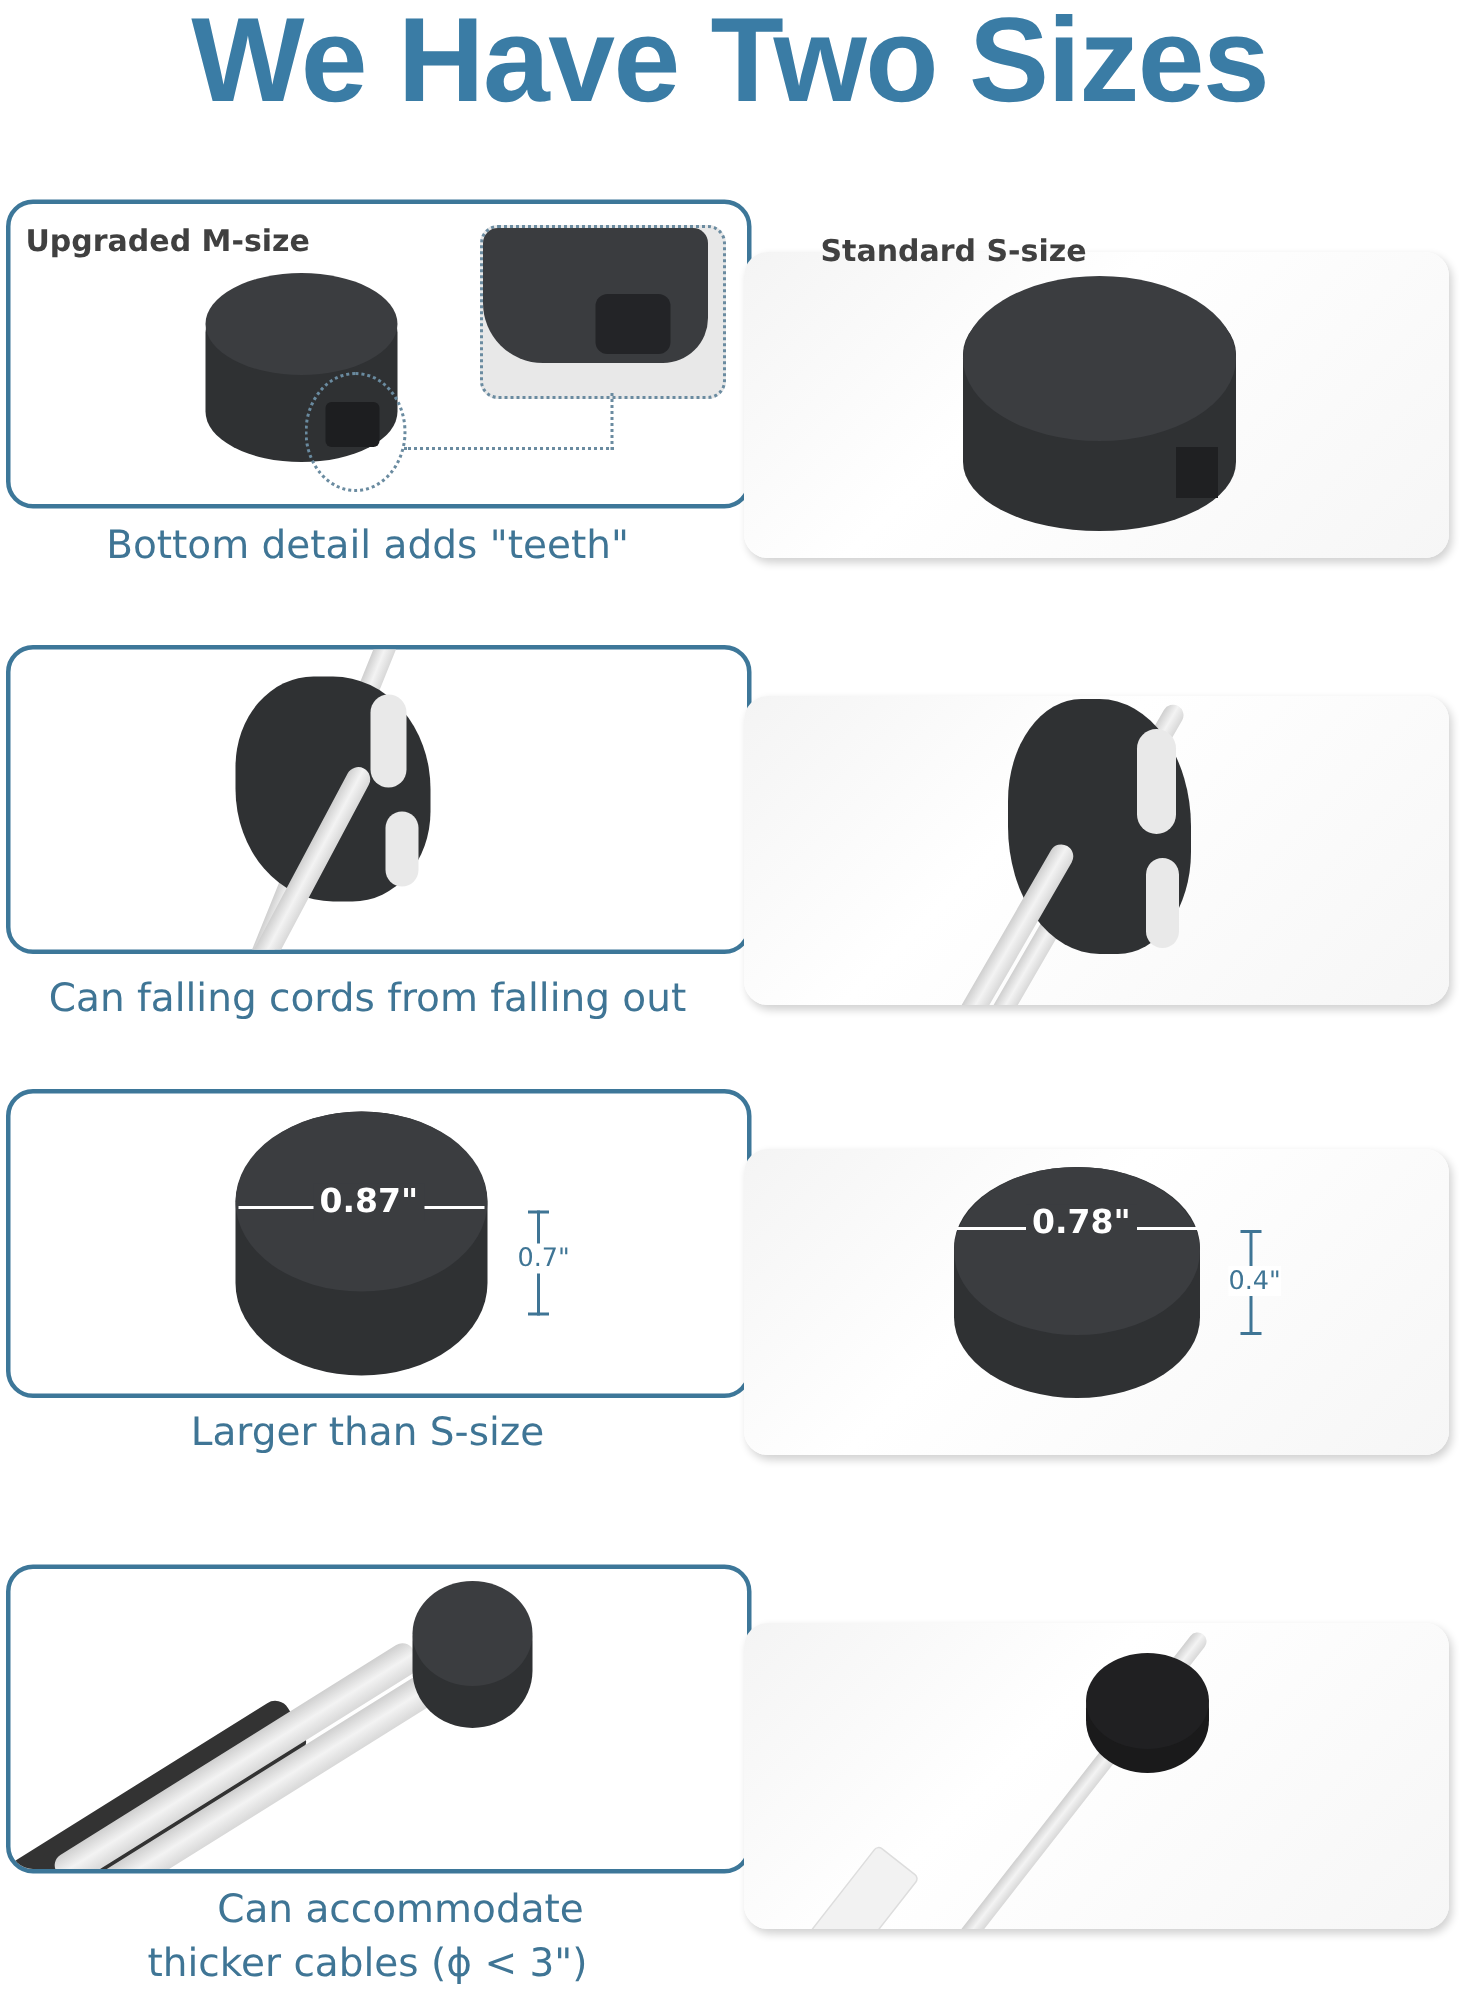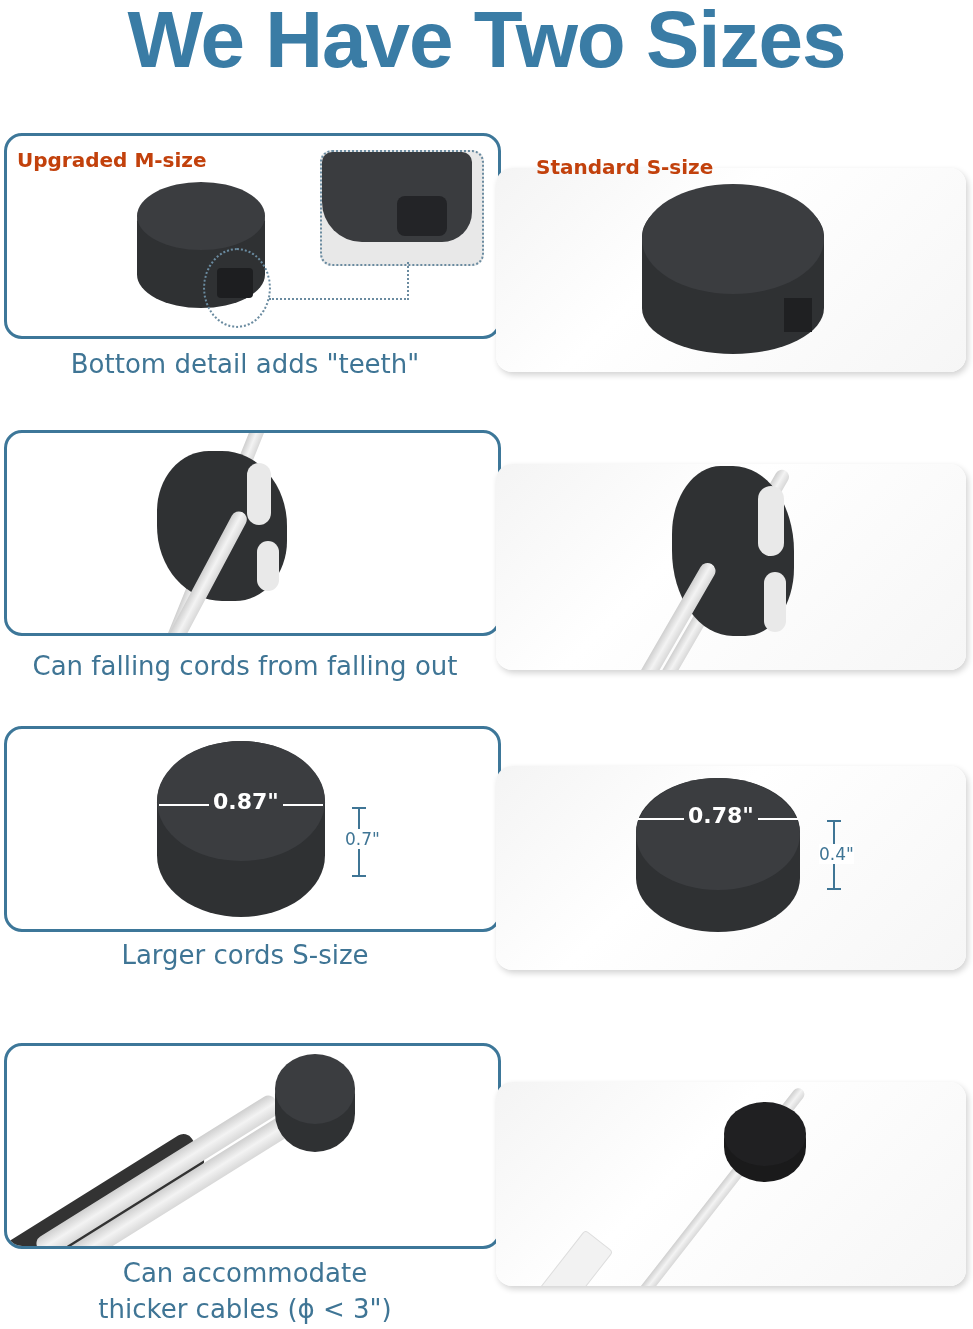--- a/index.html
+++ b/index.html
@@ -2,21 +2,21 @@
 <html><head>
 <meta charset="utf-8">
 <style>
   html, body { margin:0; padding:0; background:#ffffff; }
   body { width:973px; height:1329px; position:relative; overflow:hidden; font-family:"DejaVu Sans", sans-serif; }
   .title { position:absolute; left:0; top:-6px; width:973px; text-align:center; font-family:"Liberation Sans", sans-serif; font-weight:bold; font-size:80px; letter-spacing:-1px; color:#3a7ca5; line-height:92px; }
   .mbox { position:absolute; left:4px; width:491px; border:3px solid #3d7799; border-radius:18px; background:#fff; overflow:hidden; }
   .sbox { position:absolute; left:496px; width:470px; border-radius:16px; background:linear-gradient(135deg,#f4f4f4,#ffffff 40%,#f6f6f6); box-shadow:2px 3px 6px rgba(0,0,0,0.18); overflow:hidden; }
   .arrow { position:absolute; width:0; height:0; border-top:26px solid transparent; border-bottom:26px solid transparent; border-left:48px solid #3a7ca5; }
   .caption { position:absolute; left:0; width:490px; text-align:center; color:#3f7595; font-family:"DejaVu Sans", sans-serif; font-size:26px; line-height:36px; }
-  .label { position:absolute; font-family:"DejaVu Sans", sans-serif; font-weight:bold; color:#c2410c; font-size:20px; }
+  .label { position:absolute; font-family:"DejaVu Sans", sans-serif; font-weight:bold; color:#404040; font-size:20px; }
   .puck { position:absolute; background:#2f3133; border-radius:50% / 28%; }
   .puck-top { position:absolute; background:#3b3d40; border-radius:50%; }
   .cable { position:absolute; background:linear-gradient(90deg,#cfcfcf,#f3f3f3,#d8d8d8); border-radius:8px; transform-origin:center; }
   .dim-h { position:absolute; height:2px; background:#fff; }
   .dim-label { position:absolute; color:#fff; font-family:"DejaVu Sans", sans-serif; font-weight:bold; font-size:22px; }
   .vdim { position:absolute; width:2px; background:#3f7595; }
   .vdim::before, .vdim::after { content:""; position:absolute; left:-6px; width:14px; height:2px; background:#3f7595; }
   .vdim::before { top:0; } .vdim::after { bottom:0; }
   .vdim-label { position:absolute; color:#3f7595; font-family:"DejaVu Sans", sans-serif; font-size:17px; background:#fff; }
   .dotted { position:absolute; border:2px dotted #6a8ba0; }
@@ -36,21 +36,21 @@
   <div style="position:absolute;left:315px;top:16px;width:150px;height:90px;background:#3a3c3f;border-radius:10px 10px 30px 40px;"></div>
   <div style="position:absolute;left:390px;top:60px;width:50px;height:40px;background:#232427;border-radius:8px;"></div>
   <div class="dotted" style="left:262px;top:126px;width:138px;height:36px;border-left:none;border-top:none;"></div>
 </div>
 <div class="arrow" style="left:497px;top:210px;"></div>
 <div class="sbox" style="top:168px;height:204px;">
   <div class="puck" style="left:146px;top:22px;width:182px;height:164px;"></div>
   <div class="puck-top" style="left:146px;top:16px;width:182px;height:110px;"></div>
   <div style="position:absolute;left:288px;top:130px;width:28px;height:34px;background:#1f2022;"></div>
 </div>
-<div class="label" style="left:536px;top:155px;">Standard S-size</div>
+<div class="label" style="left:547px;top:155px;">Standard S-size</div>
 <div class="caption" style="top:346px;">Bottom detail adds "teeth"</div>
 
 <div class="mbox" style="top:430px;height:200px;">
   <div class="cable" style="left:200px;top:-20px;width:14px;height:250px;transform:rotate(22deg);"></div>
   <div class="puck" style="left:150px;top:18px;width:130px;height:150px;border-radius:40% 50% 40% 50%;"></div>
   <div style="position:absolute;left:240px;top:30px;width:24px;height:62px;background:#e9e9e9;border-radius:12px;"></div>
   <div style="position:absolute;left:250px;top:108px;width:22px;height:50px;background:#e9e9e9;border-radius:11px;"></div>
   <div class="cable" style="left:190px;top:70px;width:16px;height:160px;transform:rotate(28deg);"></div>
 </div>
 <div class="arrow" style="left:497px;top:507px;"></div>
@@ -73,30 +73,30 @@
 </div>
 <div class="arrow" style="left:497px;top:802px;"></div>
 <div class="sbox" style="top:766px;height:204px;">
   <div class="puck" style="left:140px;top:12px;width:164px;height:154px;border-radius:50% / 35%;"></div>
   <div class="puck-top" style="left:140px;top:12px;width:164px;height:112px;"></div>
   <div class="dim-h" style="left:142px;top:52px;width:160px;"></div>
   <div class="dim-label" style="left:188px;top:37px;background:#3b3d40;padding:0 4px;">0.78"</div>
   <div class="vdim" style="left:337px;top:54px;height:70px;"></div>
   <div class="vdim-label" style="left:323px;top:78px;">0.4"</div>
 </div>
-<div class="caption" style="top:937px;">Larger cords S-size</div>
+<div class="caption" style="top:937px;">Larger than S-size</div>
 
 <div class="mbox" style="top:1043px;height:200px;">
   <div style="position:absolute;left:60px;top:40px;width:40px;height:260px;background:#333;transform:rotate(58deg);border-radius:10px;"></div>
   <div class="cable" style="left:140px;top:-10px;width:22px;height:280px;transform:rotate(58deg);"></div>
   <div class="cable" style="left:170px;top:0px;width:22px;height:280px;transform:rotate(58deg);"></div>
   <div class="puck" style="left:268px;top:10px;width:80px;height:96px;border-radius:50% / 40%;"></div>
   <div class="puck-top" style="left:268px;top:8px;width:80px;height:70px;"></div>
 </div>
 <div class="arrow" style="left:497px;top:1120px;"></div>
 <div class="sbox" style="top:1082px;height:204px;">
   <div class="cable" style="left:220px;top:-20px;width:12px;height:260px;transform:rotate(38deg);"></div>
   <div style="position:absolute;left:60px;top:150px;width:34px;height:80px;background:#f2f2f2;border:1px solid #ddd;transform:rotate(38deg);border-radius:4px;"></div>
   <div class="puck" style="left:228px;top:22px;width:82px;height:78px;border-radius:50% / 45%;background:#1a1a1b;"></div>
   <div class="puck-top" style="left:228px;top:20px;width:82px;height:64px;background:#202022;"></div>
 </div>
-<div class="caption" style="top:1255px;">Can accommodate</div>
+<div class="caption" style="top:1255px;margin-left:22px;">Can accommodate</div>
 <div class="caption" style="top:1291px;">thicker cables (ϕ &lt; 3")</div>
 
 </body></html>

